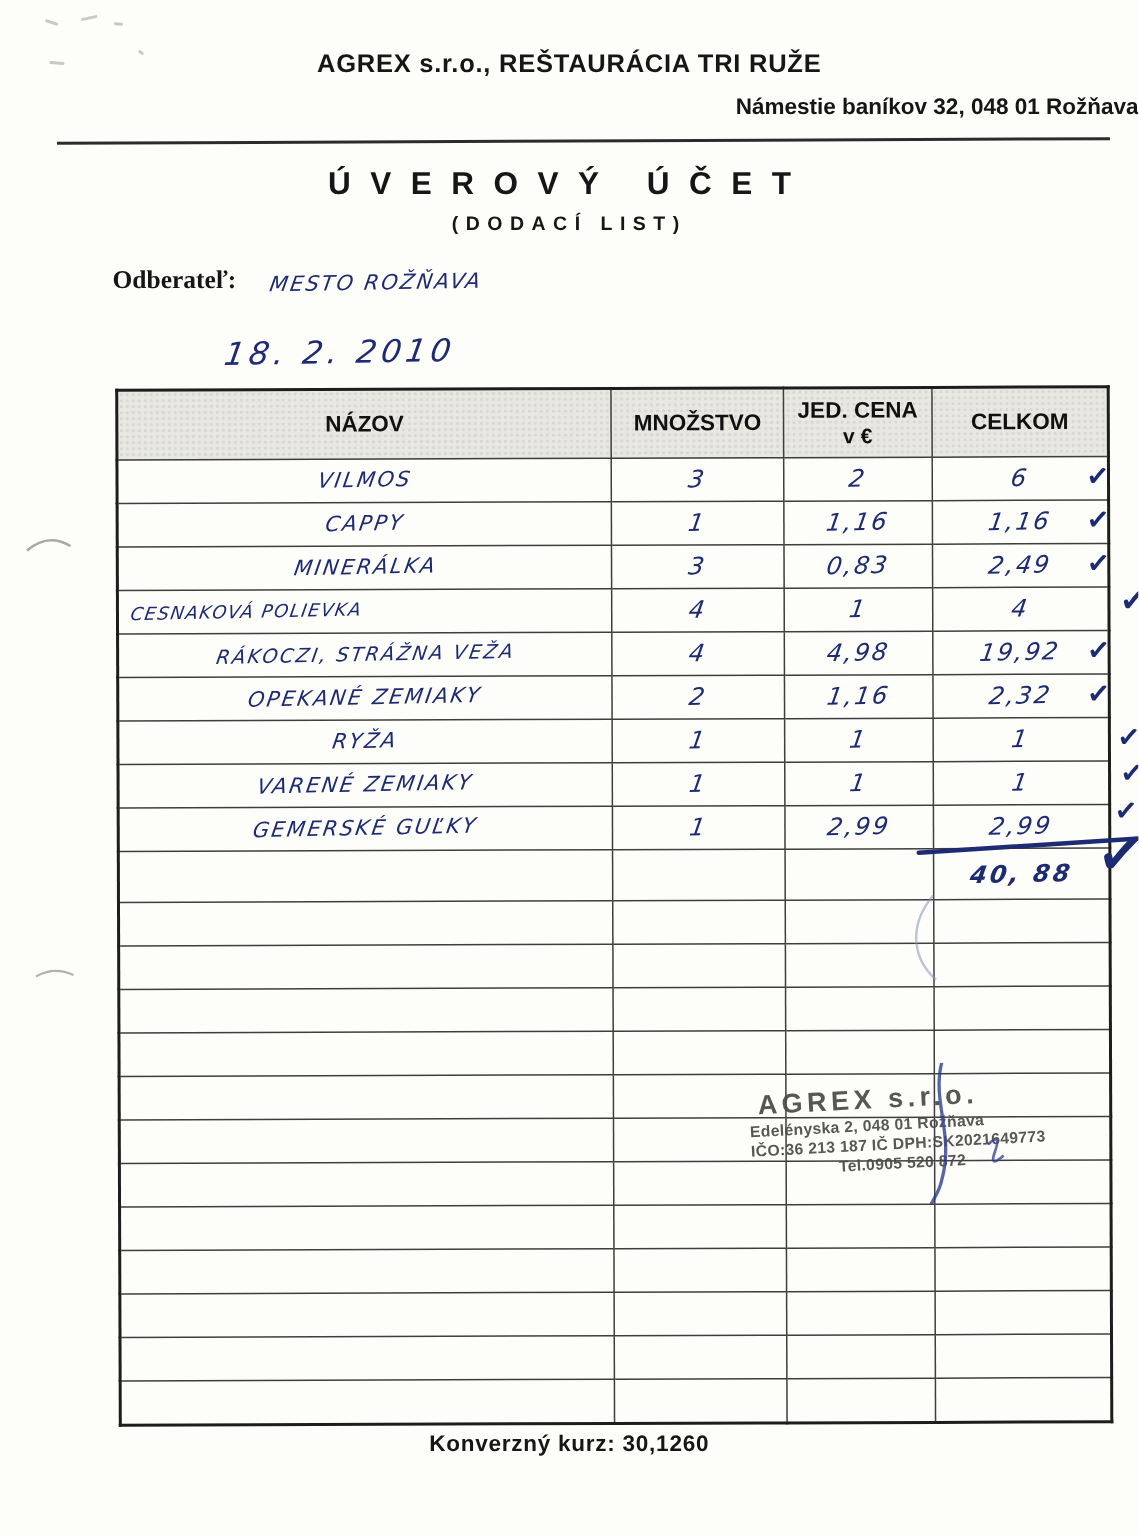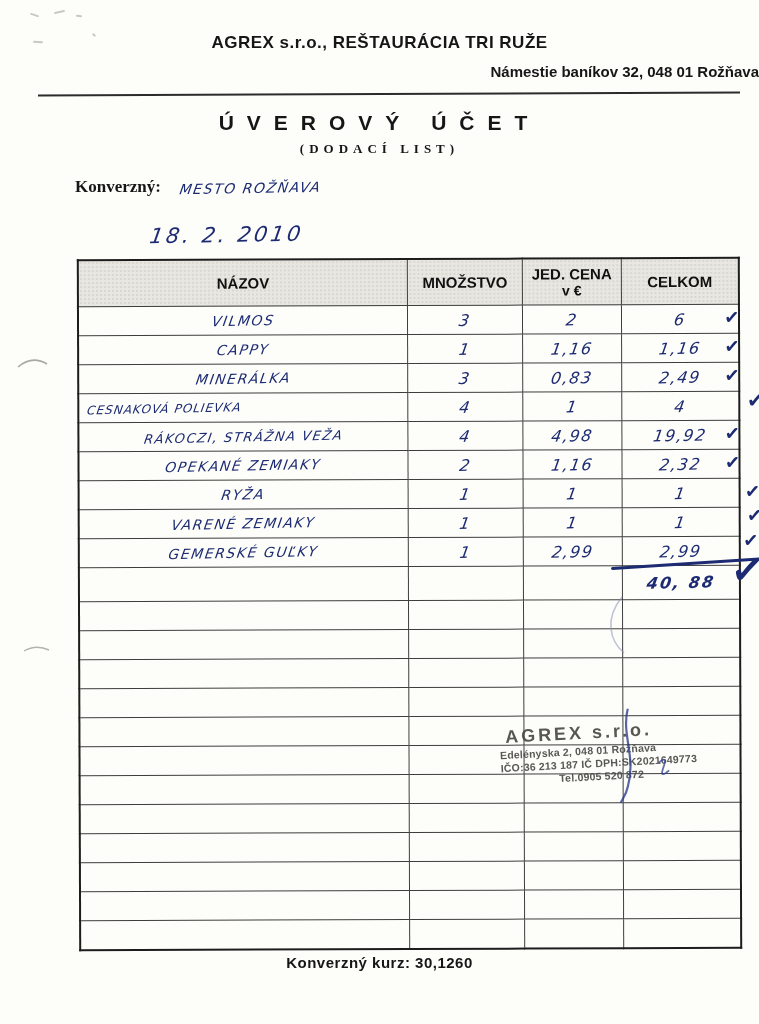--- a/index.html
+++ b/index.html
@@ -22,21 +22,21 @@
   .company{position:absolute;top:33px;left:0;width:100%;text-align:center;
     font-size:17px;font-weight:bold;letter-spacing:.5px;}
   .address{position:absolute;top:63px;left:0;width:100%;text-align:right;
     font-size:15px;font-weight:bold;}
   .rule{position:absolute;top:93px;left:38px;width:702px;height:2px;background:#2c2c2c;
     transform:rotate(-.25deg);}
 
   .title-main{position:absolute;top:111px;left:0;width:100%;text-align:center;
     font-size:21px;font-weight:bold;letter-spacing:13px;}
   .title-sub{position:absolute;top:141px;left:0;width:100%;text-align:center;
-    font-family:Liberation Serif, serif;font-size:13px;font-weight:bold;letter-spacing:5px;}
+    font-family:Liberation Sans, sans-serif;font-size:13px;font-weight:bold;letter-spacing:5px;}
 
   .customer-label{position:absolute;top:177px;left:75px;
     font-family:"Liberation Serif",serif;font-size:17px;font-weight:bold;}
   .customer-value{position:absolute;top:180px;left:180px;font-size:14px;}
 
   
   .hw{font-family:"DejaVu Sans",sans-serif;font-style:italic;color:var(--ink);
     display:inline-block;transform:skewX(-10deg) rotate(-1deg);letter-spacing:1.5px;}
 
   .date{position:absolute;top:223px;left:150px;font-size:21px;}
@@ -104,21 +104,21 @@
   <i class="pencil p4"></i>
   <i class="pencil p5"></i>
 
   <div class="company">AGREX s.r.o., REŠTAURÁCIA TRI RUŽE</div>
   <div class="address">Námestie baníkov 32, 048 01  Rožňava</div>
   <div class="rule"></div>
 
   <div class="title-main">ÚVEROVÝ ÚČET</div>
   <div class="title-sub">(DODACÍ LIST)</div>
 
-  <div class="customer-label">Konverzný:</div>
+  <div class="customer-label">Odberateľ:</div>
   <div class="customer-value">
     <span class="hw">MESTO ROŽŇAVA</span>
   </div>
 
   <div class="date">
     <span class="hw">18. 2. 2010</span>
   </div>
 
   <div class="table-wrap">
     <table class="items">

